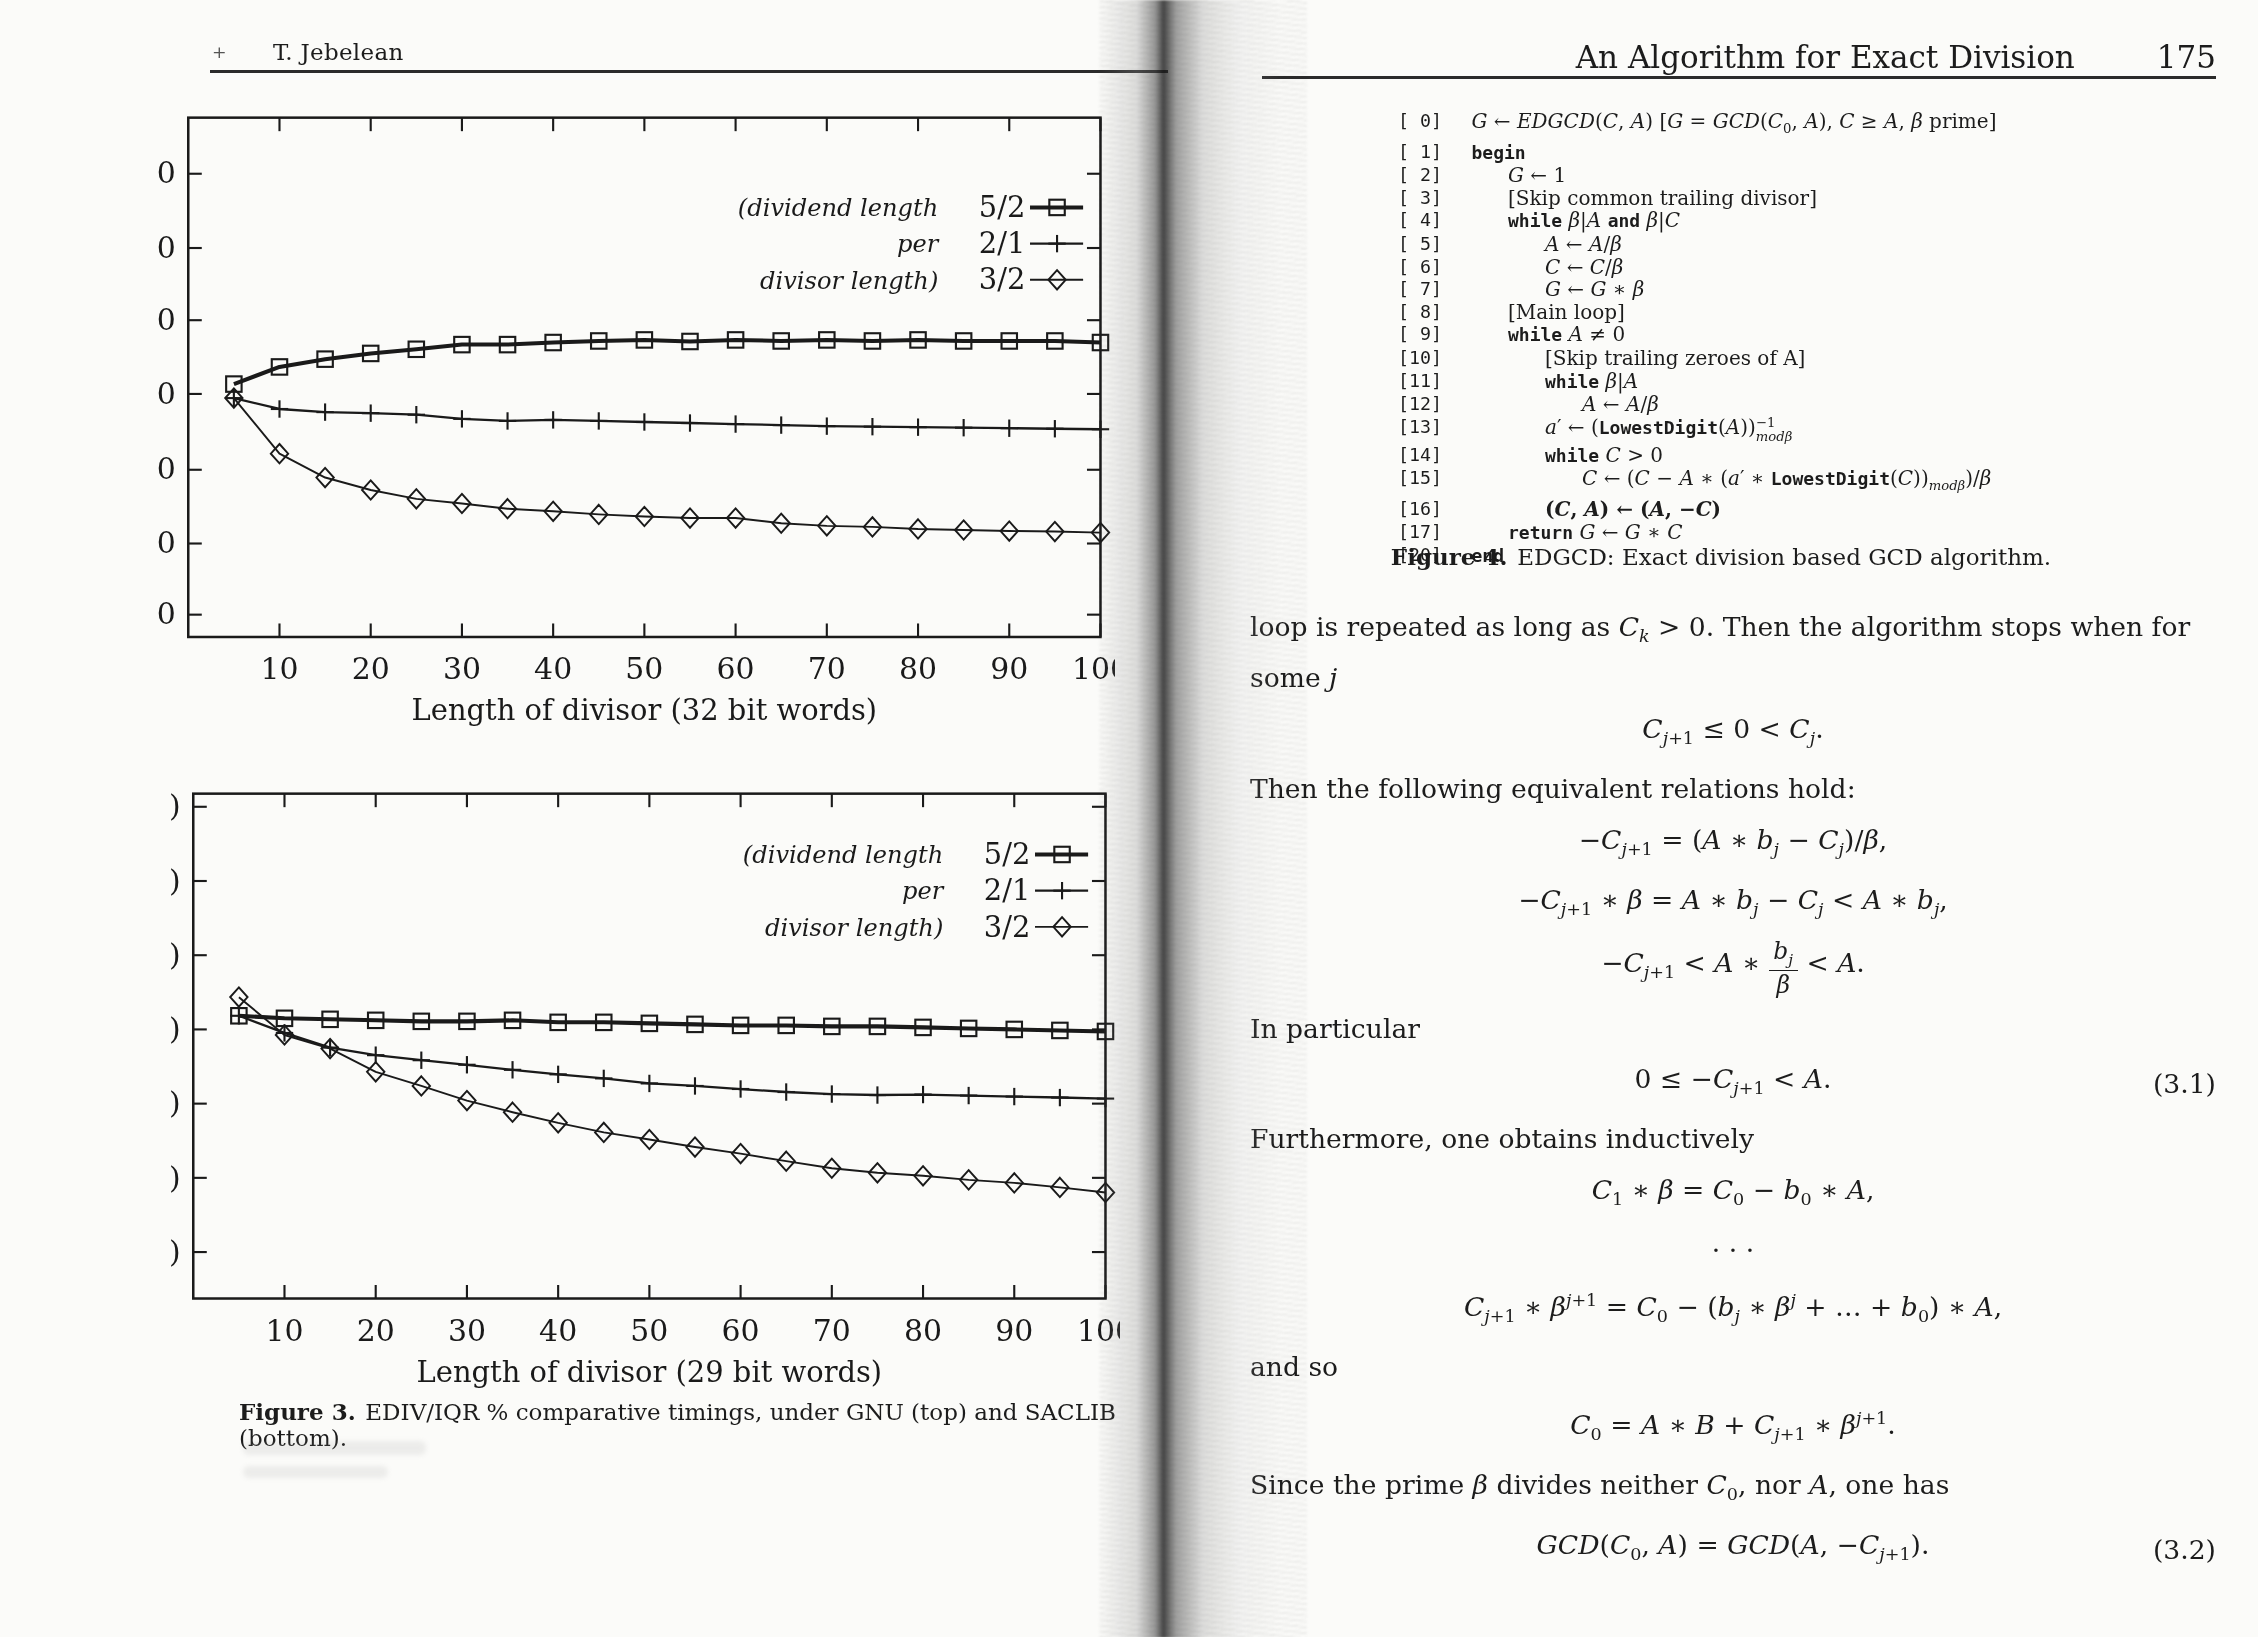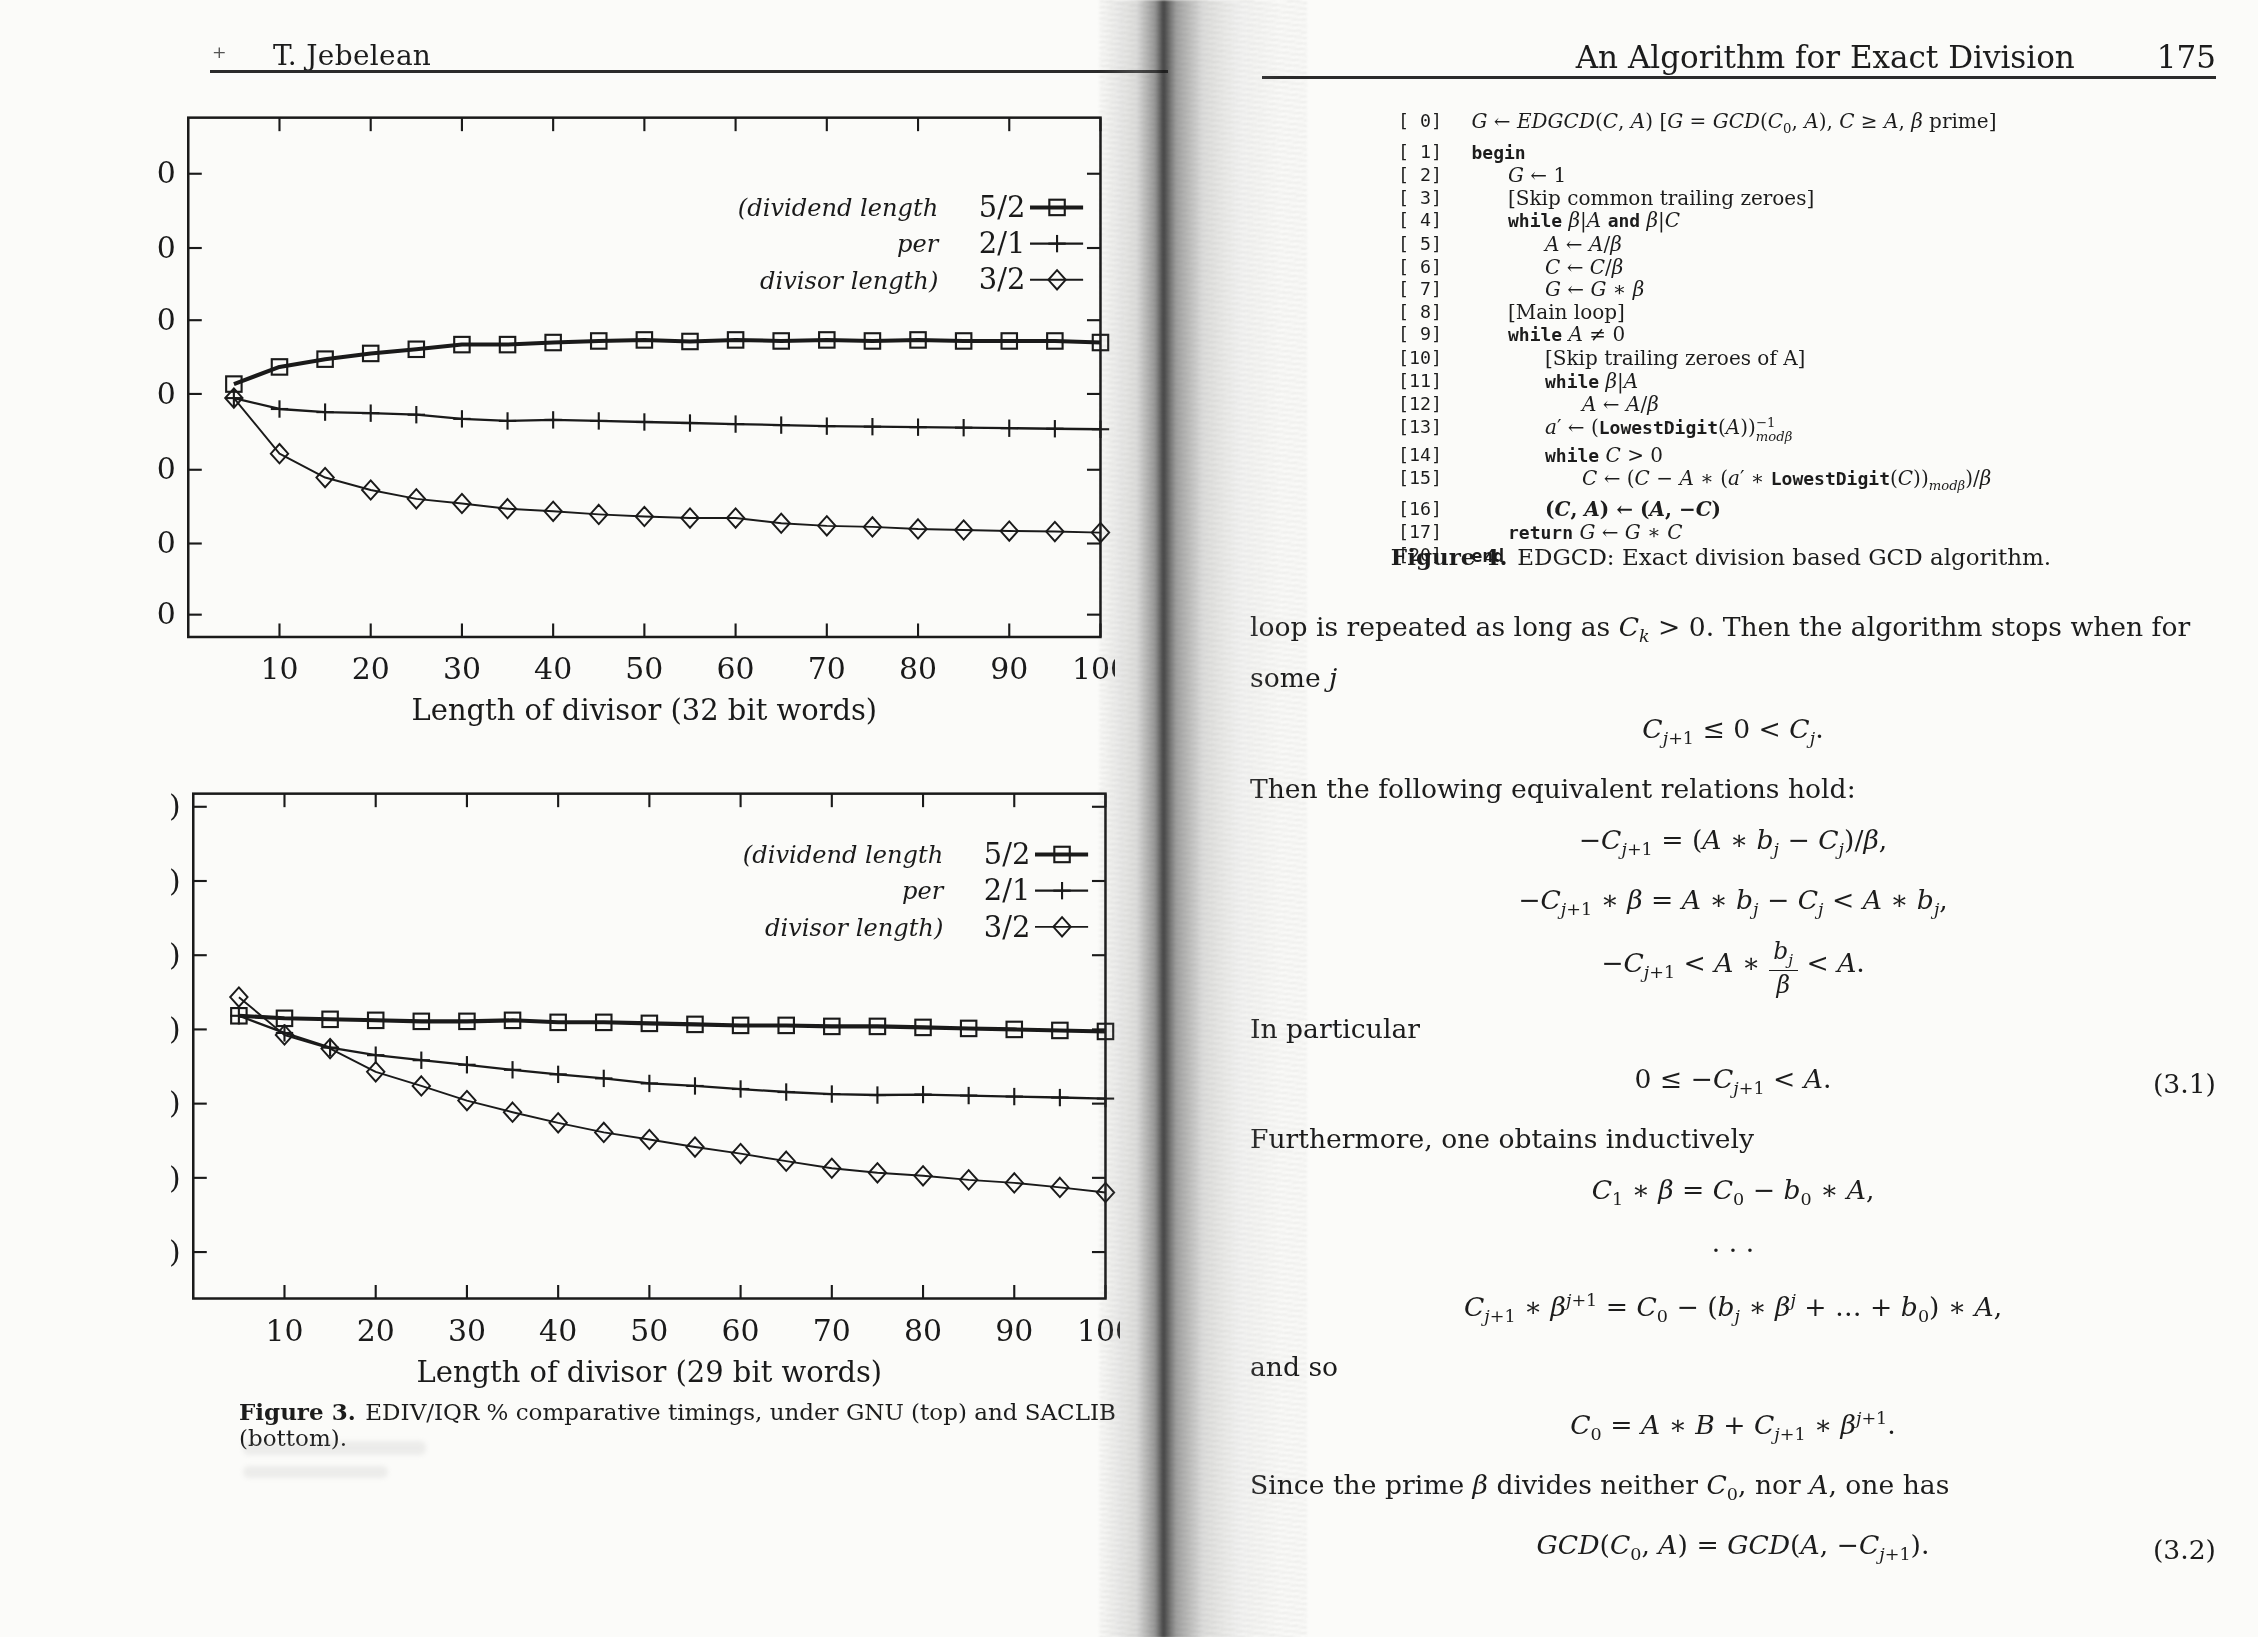--- a/index.html
+++ b/index.html
@@ -1,20 +1,20 @@
 <!DOCTYPE html>
 <html><head>
 <meta charset="utf-8">
 <style>
   html,body{margin:0;padding:0;}
   body{width:2258px;height:1638px;position:relative;overflow:hidden;
        background:#fbfbf9;color:#1c1c1c;font-family:"DejaVu Serif",serif;}
   .abs{position:absolute;}
   
-  .hdr{font-size:28px;letter-spacing:0.3px;}
+  .hdr{font-size:23px;letter-spacing:0.3px;}
   .rule{background:#2b2b2b;height:2.9px;}
   .artifact{font-size:17.4px;color:#555;}
   .rhdr{display:flex;justify-content:flex-end;gap:82px;font-size:31px;}
   
   .chart{position:absolute;}
   
   .gutter{position:absolute;top:0;height:1638px;pointer-events:none;
     background:
       repeating-linear-gradient(7deg, rgba(30,30,30,.05) 0 1.9px, rgba(0,0,0,0) 1.9px 5.8px),
       repeating-linear-gradient(-12deg, rgba(40,40,40,.05) 0 1px, rgba(0,0,0,0) 1px 4.8px),
@@ -375,21 +375,21 @@
     <div class="aline">
       <span class="num">[ 1]</span>
       <span class="code" style="padding-left: 13.5px;"><tt>begin</tt></span>
     </div>
     <div class="aline">
       <span class="num">[ 2]</span>
       <span class="code" style="padding-left: 50px;"><i>G</i> ← 1</span>
     </div>
     <div class="aline">
       <span class="num">[ 3]</span>
-      <span class="code" style="padding-left: 50px;">[Skip common trailing zeroes]</span>
+      <span class="code" style="padding-left: 50px;">[Skip common trailing divisor]</span>
     </div>
     <div class="aline">
       <span class="num">[ 4]</span>
       <span class="code" style="padding-left: 50px; text-align: right;"><tt>while</tt> <i>β</i>|<i>A</i> <tt>and</tt> <i>β</i>|<i>C</i></span>
     </div>
     <div class="aline">
       <span class="num">[ 5]</span>
       <span class="code" style="padding-left: 87px;"><i>A</i> ← <i>A</i>/<i>β</i></span>
     </div>
     <div class="aline">

